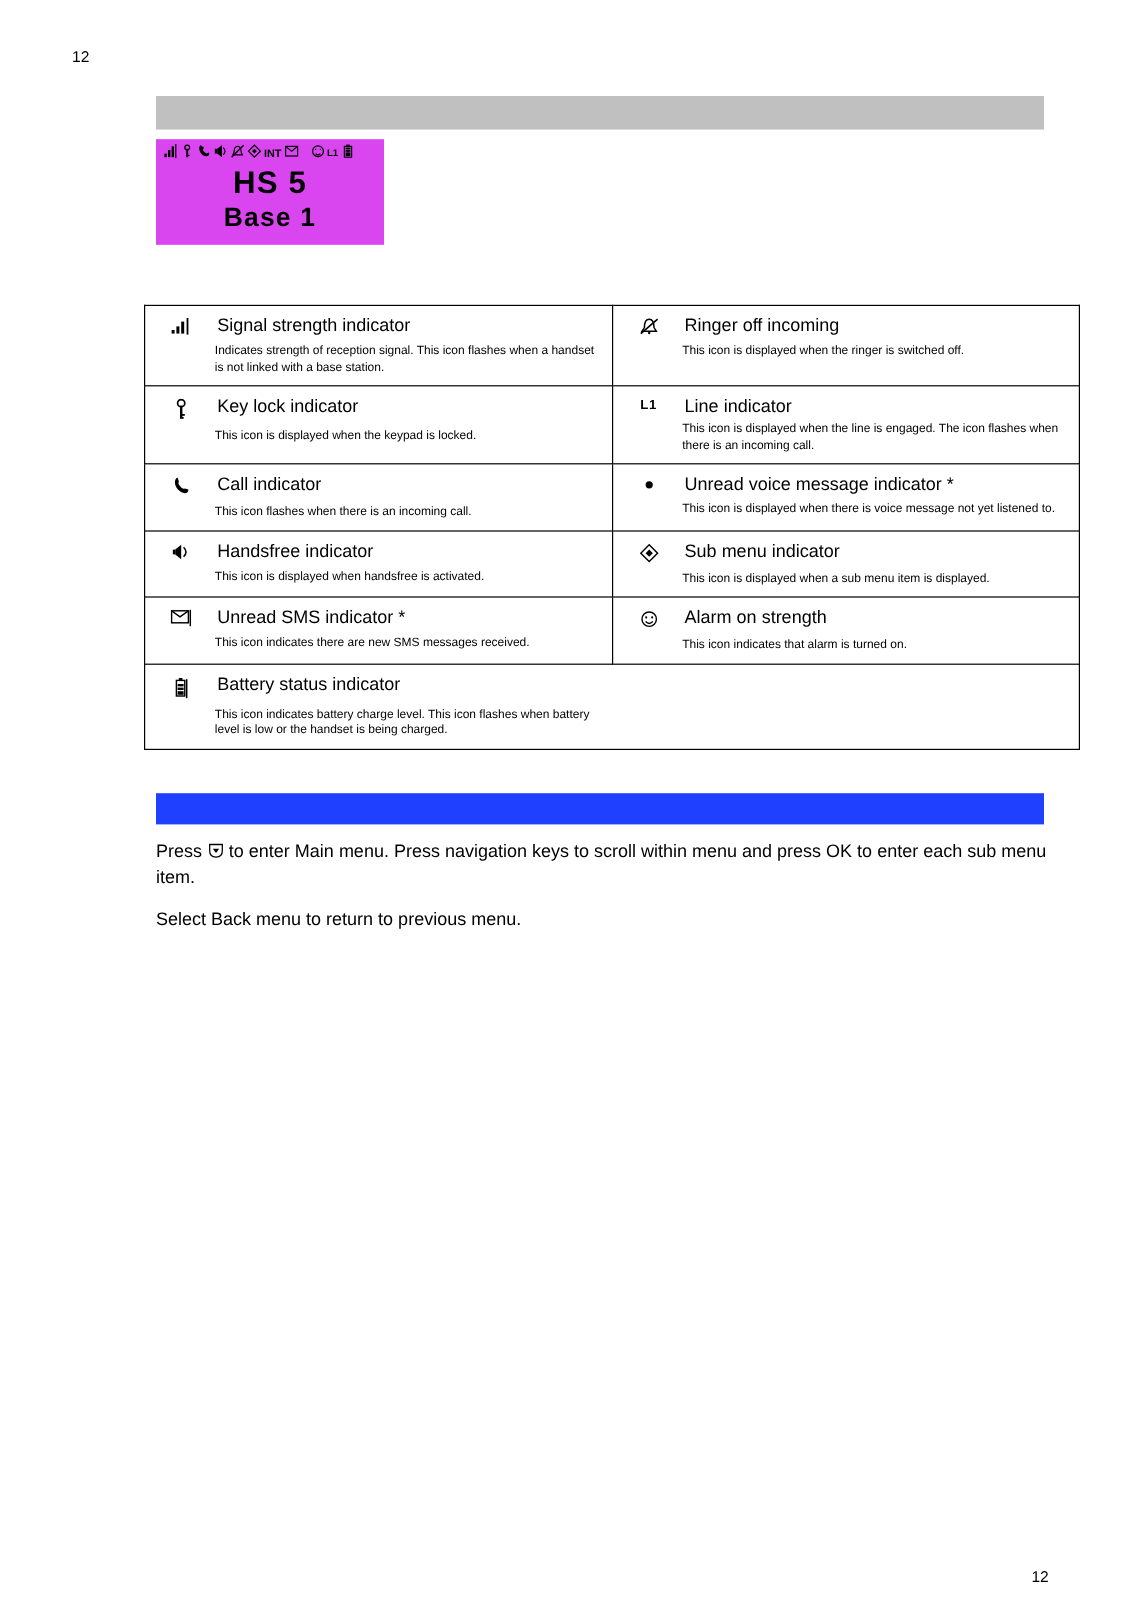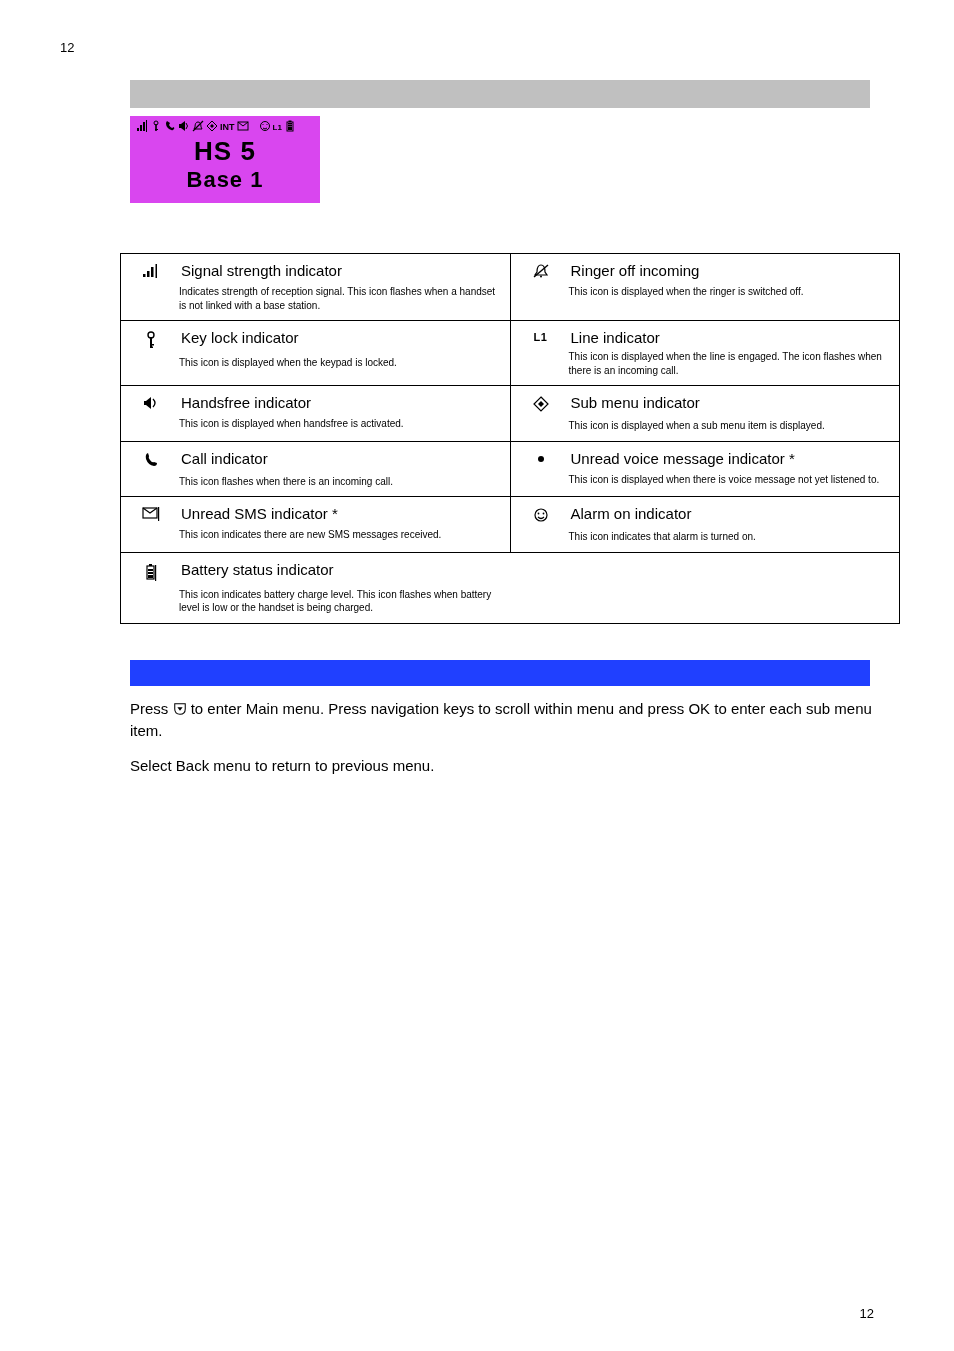--- a/index.html
+++ b/index.html
@@ -178,64 +178,64 @@
           <span class="icon-title">Line indicator</span>
         </div>
         <div class="icon-desc">This icon is displayed when the line is engaged. The icon flashes when there is an incoming call.</div>
       </div>
     </td>
   </tr>
   <tr>
     <td>
       <div class="icon-cell">
         <div class="icon-head">
+          <span class="icon-glyph"><svg width="16" height="16" viewBox="0 0 16 16">
+                  <path d="M5 1 Q2 2 3 7 Q5 13 11 14 Q14 14 14 11 L11 10 Q9 11 7 8 Q5 6 6 4 Z" fill="#000"></path>
+                </svg></span>
+          <span class="icon-title">Call indicator</span>
+        </div>
+        <div class="icon-desc">This icon flashes when there is an incoming call.</div>
+      </div>
+    </td>
+    <td>
+      <div class="icon-cell">
+        <div class="icon-head">
+          <span class="icon-glyph"><svg width="14" height="14" viewBox="0 0 14 14">
+                  <circle cx="7" cy="7" r="3" fill="#000"></circle>
+                </svg></span>
+          <span class="icon-title">Unread voice message indicator *</span>
+        </div>
+        <div class="icon-desc">This icon is displayed when there is voice message not yet listened to.</div>
+      </div>
+    </td>
+  </tr>
+  <tr>
+    <td>
+      <div class="icon-cell">
+        <div class="icon-head">
           <span class="icon-glyph"><svg width="16" height="14" viewBox="0 0 16 14">
                   <rect x="1" y="5" width="2" height="4" fill="#000"></rect>
                   <polygon points="3,5 8,1 8,13 3,9" fill="#000"></polygon>
                   <path d="M10 3 Q14 7 10 11" stroke="#000" fill="none" stroke-width="1.3"></path>
                 </svg></span>
           <span class="icon-title">Handsfree indicator</span>
         </div>
         <div class="icon-desc">This icon is displayed when handsfree is activated.</div>
       </div>
     </td>
     <td>
       <div class="icon-cell">
         <div class="icon-head">
           <span class="icon-glyph"><svg width="16" height="16" viewBox="0 0 16 16">
                   <polygon points="8,1 15,8 8,15 1,8" fill="none" stroke="#000" stroke-width="1.2"></polygon>
                   <polygon points="8,5 11,8 8,11 5,8" fill="#000"></polygon>
                 </svg></span>
           <span class="icon-title">Sub menu indicator</span>
         </div>
         <div class="icon-desc">This icon is displayed when a sub menu item is displayed.</div>
-      </div>
-    </td>
-  </tr>
-  <tr>
-    <td>
-      <div class="icon-cell">
-        <div class="icon-head">
-          <span class="icon-glyph"><svg width="16" height="16" viewBox="0 0 16 16">
-                  <path d="M5 1 Q2 2 3 7 Q5 13 11 14 Q14 14 14 11 L11 10 Q9 11 7 8 Q5 6 6 4 Z" fill="#000"></path>
-                </svg></span>
-          <span class="icon-title">Call indicator</span>
-        </div>
-        <div class="icon-desc">This icon flashes when there is an incoming call.</div>
-      </div>
-    </td>
-    <td>
-      <div class="icon-cell">
-        <div class="icon-head">
-          <span class="icon-glyph"><svg width="14" height="14" viewBox="0 0 14 14">
-                  <circle cx="7" cy="7" r="3" fill="#000"></circle>
-                </svg></span>
-          <span class="icon-title">Unread voice message indicator *</span>
-        </div>
-        <div class="icon-desc">This icon is displayed when there is voice message not yet listened to.</div>
       </div>
     </td>
   </tr>
   <tr>
     <td>
       <div class="icon-cell">
         <div class="icon-head">
           <span class="icon-glyph"><svg width="18" height="14" viewBox="0 0 18 14">
                   <rect x="1" y="1" width="14" height="10" fill="none" stroke="#000" stroke-width="1.2"></rect>
                   <path d="M1 1 L8 6 L15 1" stroke="#000" fill="none" stroke-width="1.2"></path>
@@ -248,21 +248,21 @@
     </td>
     <td>
       <div class="icon-cell">
         <div class="icon-head">
           <span class="icon-glyph"><svg width="16" height="16" viewBox="0 0 16 16">
                   <circle cx="8" cy="8" r="6" fill="none" stroke="#000" stroke-width="1.2"></circle>
                   <circle cx="5.5" cy="6.5" r="0.9" fill="#000"></circle>
                   <circle cx="10.5" cy="6.5" r="0.9" fill="#000"></circle>
                   <path d="M5 10 Q8 13 11 10" stroke="#000" fill="none" stroke-width="1.2"></path>
                 </svg></span>
-          <span class="icon-title">Alarm on indicator</span>
+          <span class="icon-title">Alarm on strength</span>
         </div>
         <div class="icon-desc">This icon indicates that alarm is turned on.</div>
       </div>
     </td>
   </tr>
   <tr>
     <td colspan="2">
       <div class="icon-cell" style="width:49%">
         <div class="icon-head">
           <span class="icon-glyph"><svg width="14" height="18" viewBox="0 0 14 18">

